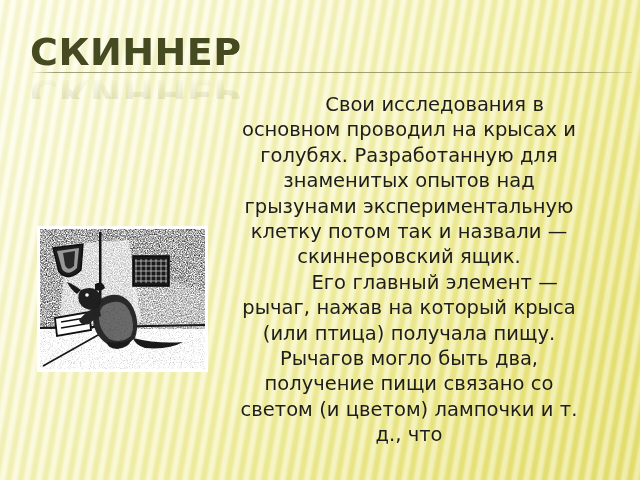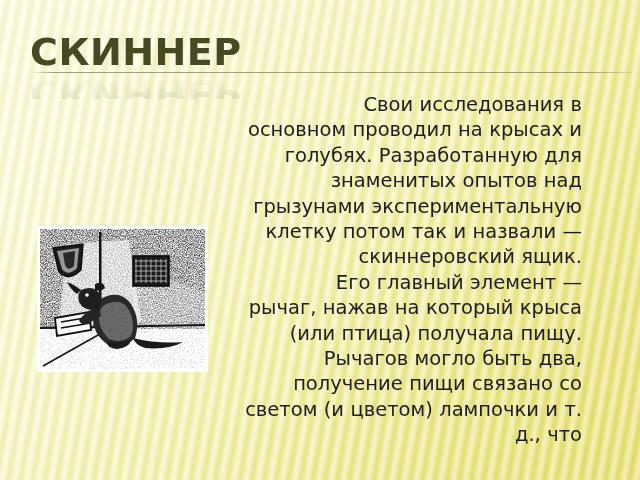--- a/index.html
+++ b/index.html
@@ -110,21 +110,21 @@
 
   
   #body-text {
     position: absolute;
     left: 236px;
     top: 92px;
     width: 346px;
     color: #1d1d1b;
     font-size: 19.5px;
     line-height: 25.4px;
-    text-align: right;
+    text-align: center;
     white-space: pre-wrap;
     word-spacing: 0.2px;
   }
 
   
   #figure {
     position: absolute;
     left: 37px;
     top: 226px;
     width: 171px;

